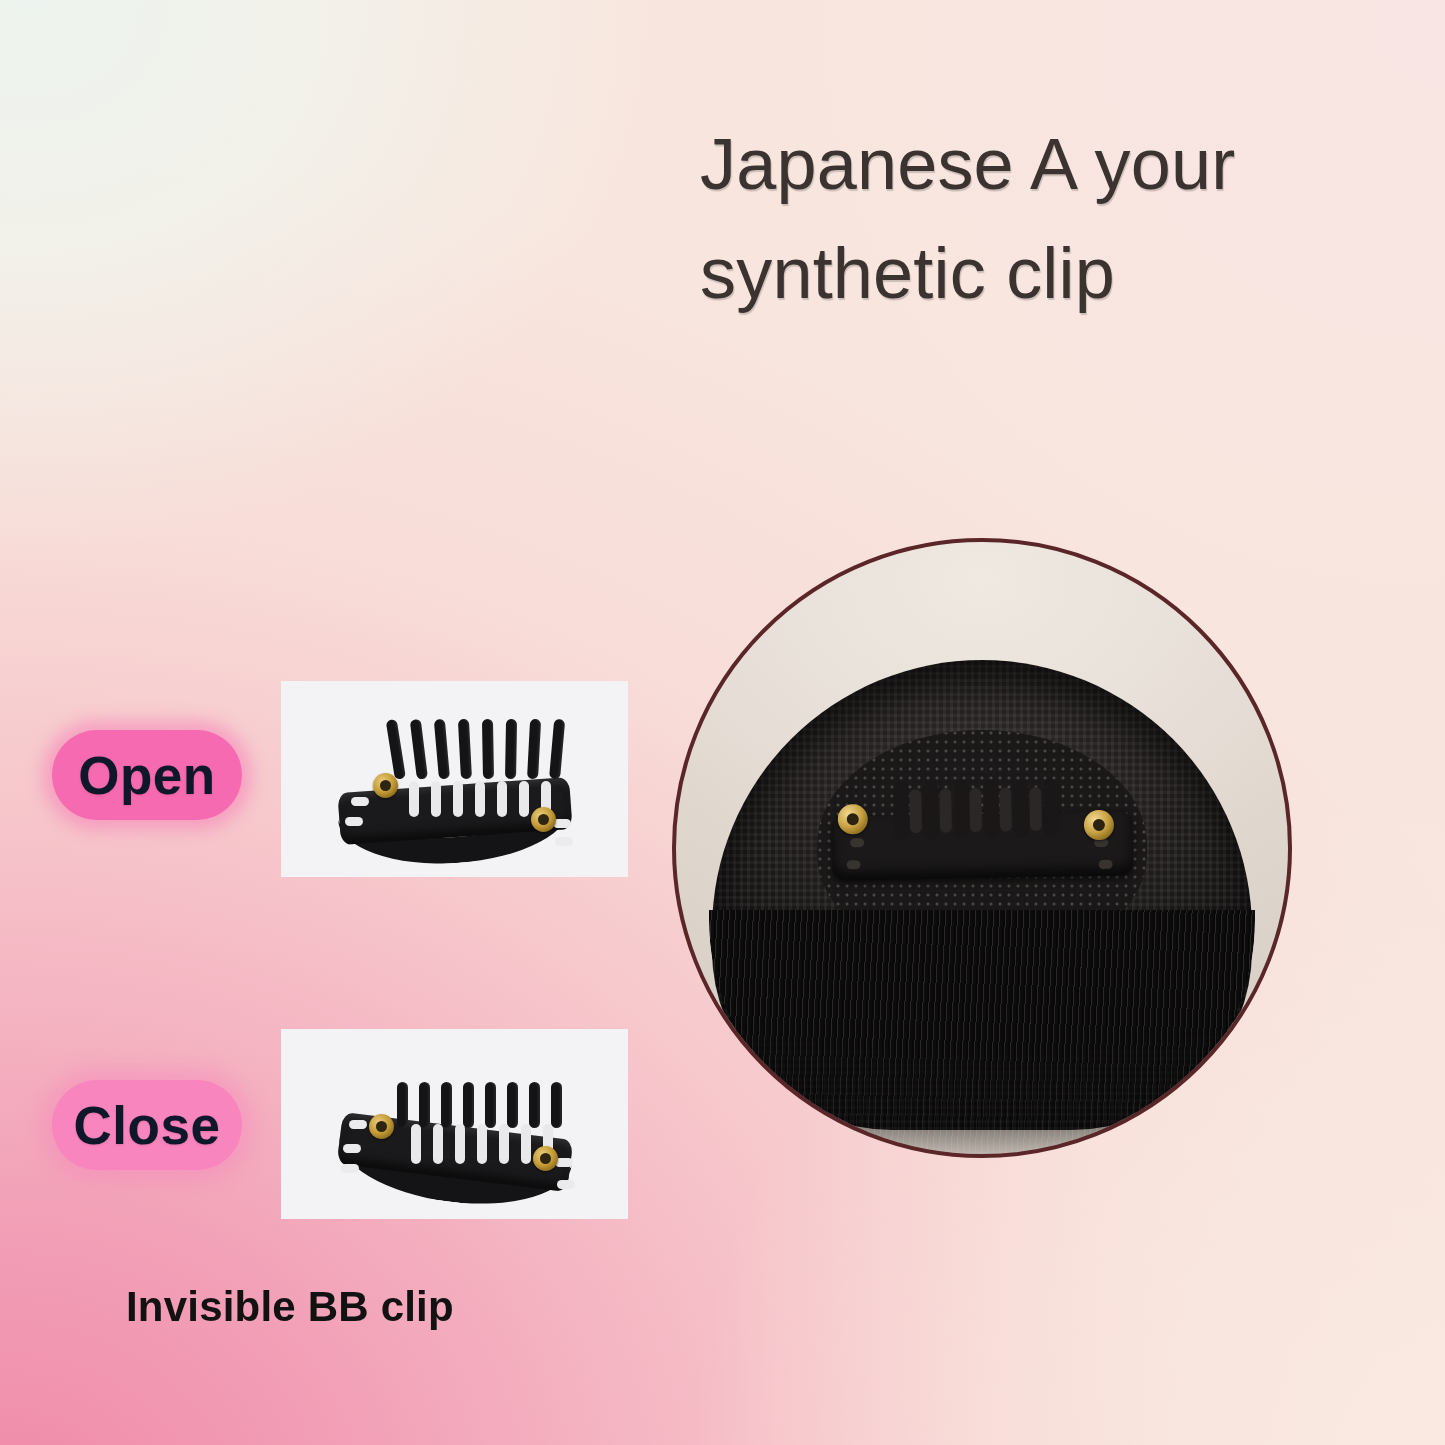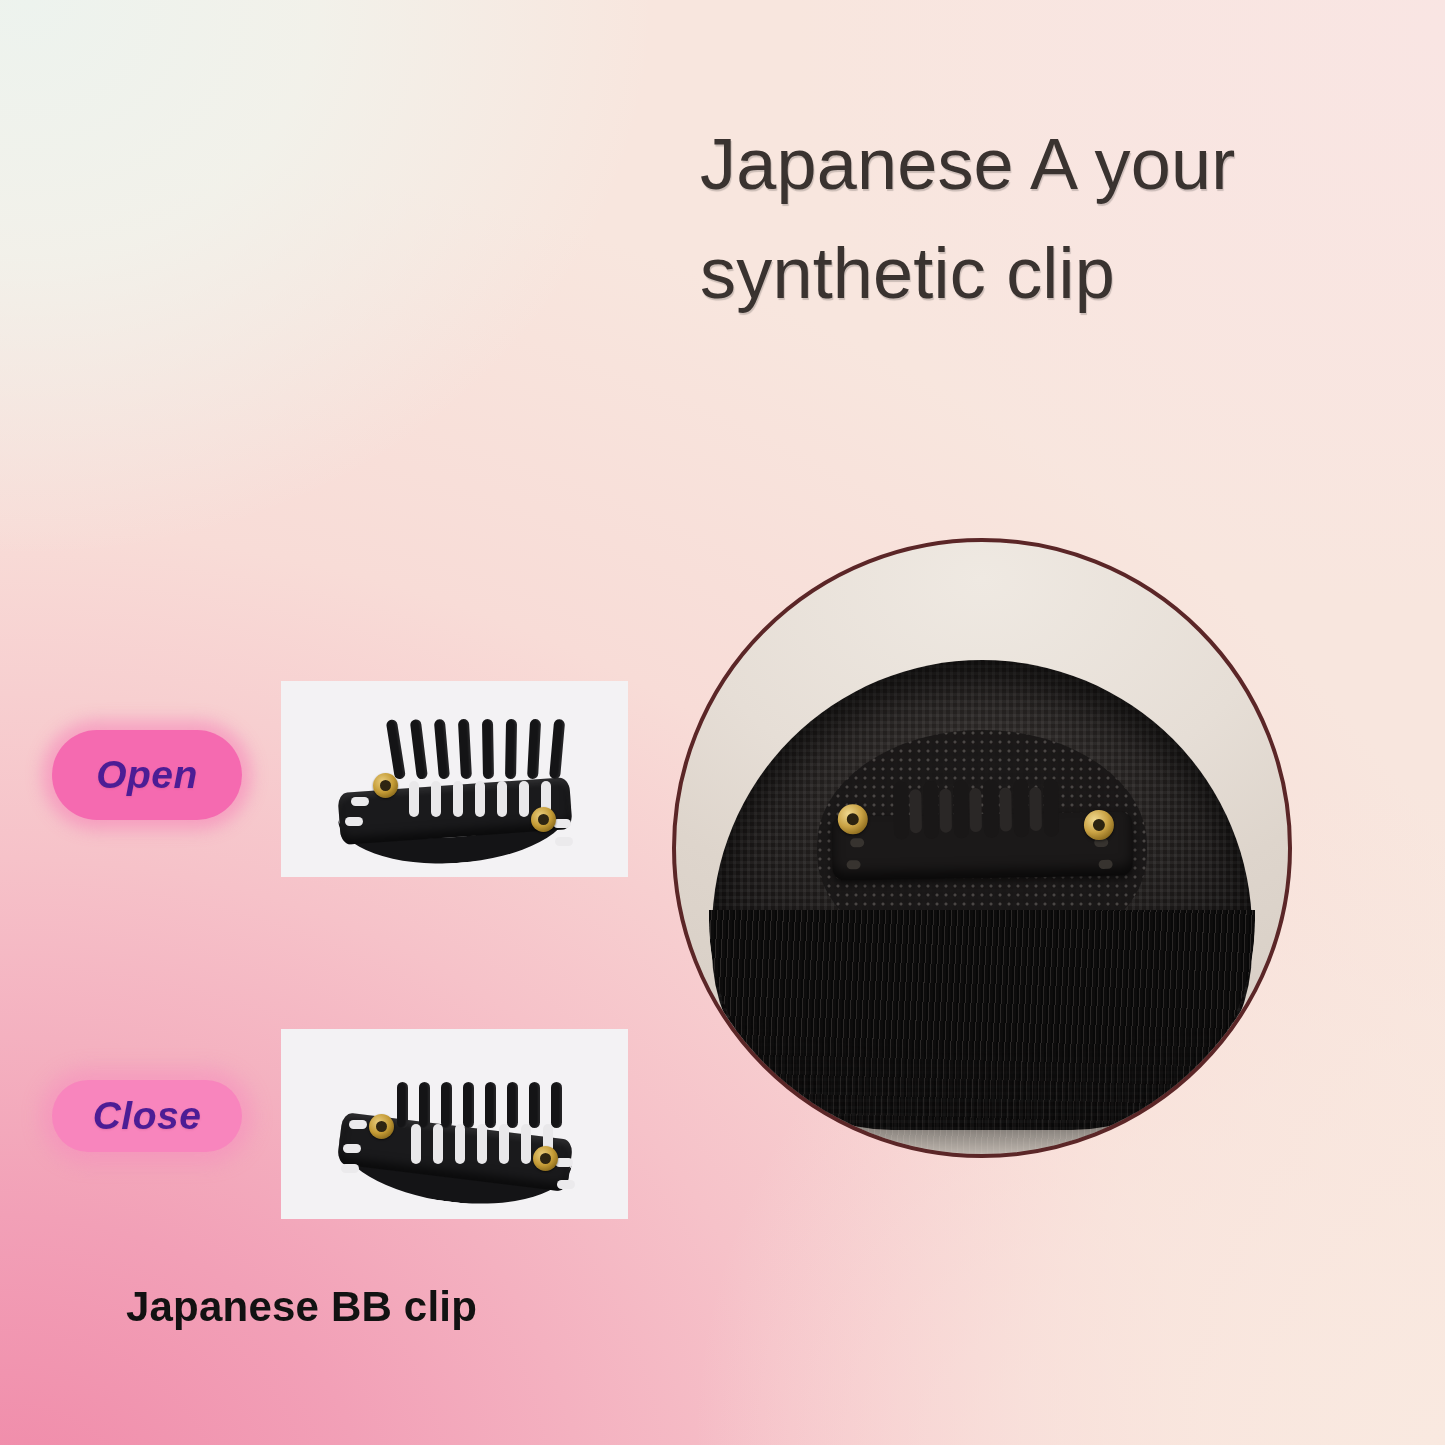--- a/index.html
+++ b/index.html
@@ -92,32 +92,31 @@
     position:absolute;left:700px;top:110px;width:720px;
     font-size:72px;line-height:1.52;font-weight:400;color:#3a3330;
     letter-spacing:0.2px;
     text-shadow:1px 2px 1px rgba(0,0,0,.18);
   }
   #headline .l2{display:block;}
 
   
   .state-pill{
     position:absolute;display:flex;align-items:center;justify-content:center;
-    border-radius:50px;color:#4c1d95;font-size:39px;font-weight:700;
+    border-radius:50px;color:#0f172a;font-size:53px;font-weight:700;
     letter-spacing:0.5px;
     text-shadow:0 1px 2px rgba(190,70,120,.30);
-    font-style:italic;
   }
   #pill-open{
     left:52px;top:730px;width:190px;height:90px;
     background:#f56ab0;
     box-shadow:0 0 16px 10px rgba(245,106,176,.42);
   }
   #pill-close{
-    left:52px;top:1080px;width:190px;height:72px;
+    left:52px;top:1080px;width:190px;height:90px;
     background:#f885bd;
     box-shadow:0 0 18px 12px rgba(248,133,189,.40);
   }
 
   .clip-photo{
     position:absolute;background:#f3f2f4;overflow:hidden;
   }
   #clip-open-photo{left:281px;top:681px;width:347px;height:196px;}
   #clip-close-photo{left:281px;top:1029px;width:347px;height:190px;}
 
@@ -304,21 +303,21 @@
       <div class="hole" style="left:-112px;top:20px;"></div>
       <div class="hole" style="left:-114px;top:40px;"></div>
       <div class="hole" style="left:100px; top:34px;"></div>
       <div class="hole" style="left:102px; top:56px;"></div>
 
       <div class="rivet" style="left:-86px;top:-10px;"></div>
       <div class="rivet" style="left:78px; top:22px;"></div>
     </div>
   </div>
 
-  <div id="bb-clip-label">Japanese BB clip</div>
+  <div id="bb-clip-label">Invisible BB clip</div>
 
   <div id="circle-feature">
     <div id="circle-photo">
       <div class="mesh-dome"></div>
       <div class="mesh-net"></div>
       <div class="fringe"></div>
 
       <div id="circle-clip">
         <div class="cc-plate"></div>
 

